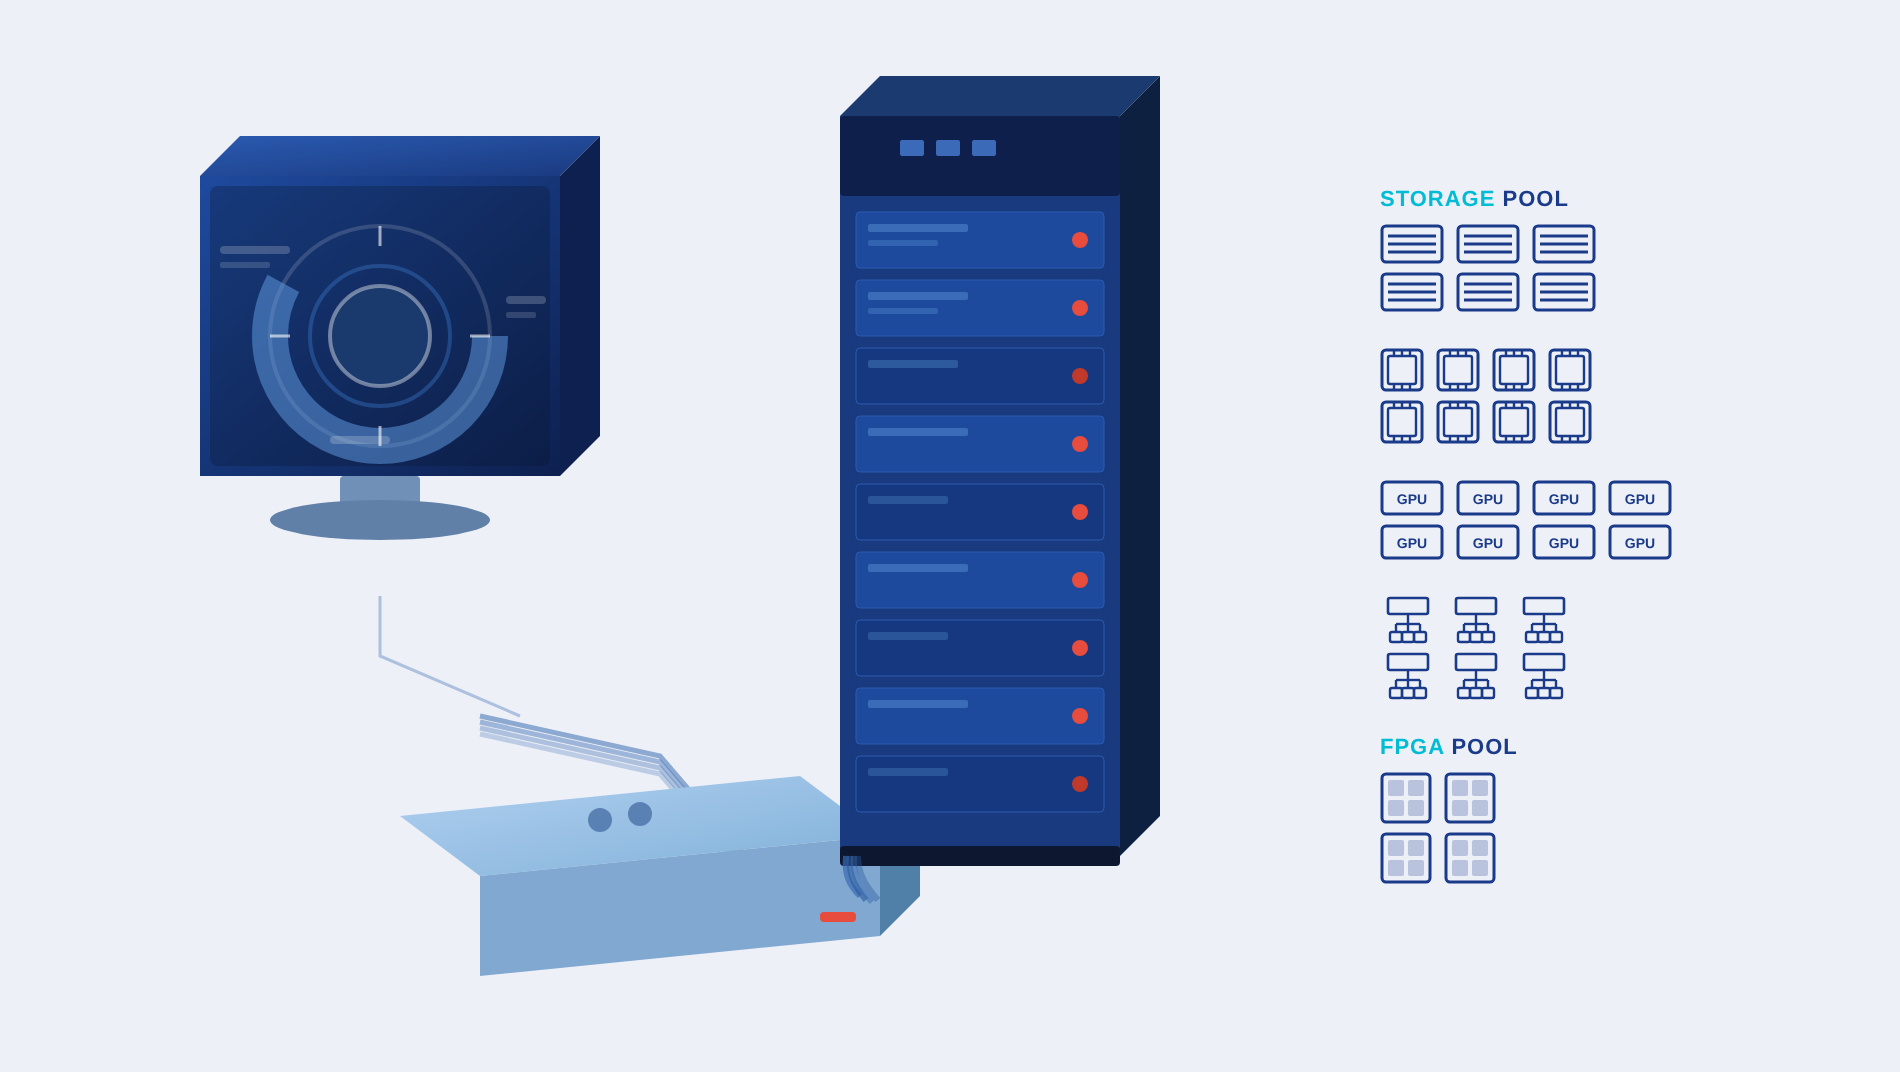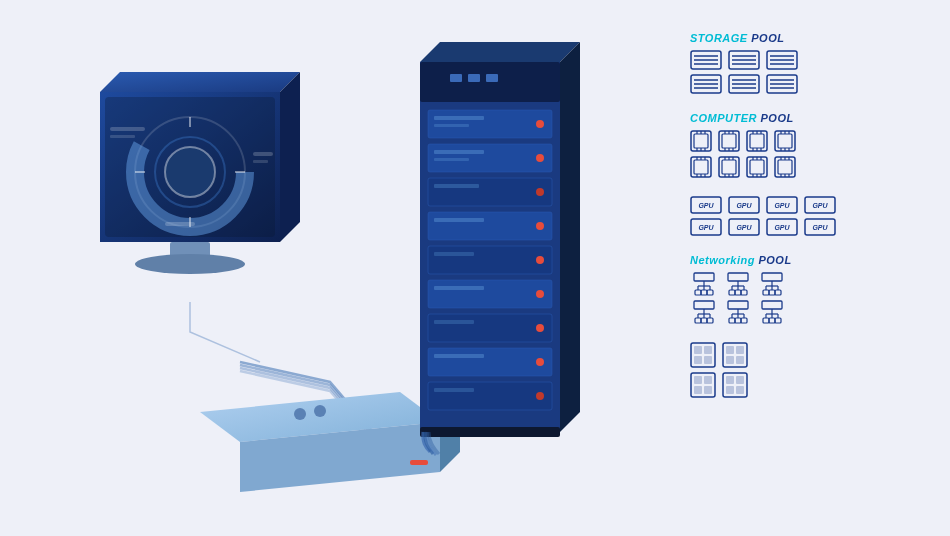--- a/index.html
+++ b/index.html
@@ -9,24 +9,23 @@
       background: #eef0f8;
       font-family: Arial, sans-serif;
       overflow: hidden;
       position: relative;
     }
 
     .main-container {
       width: 950px;
       height: 536px;
       display: flex;
-      align-items: flex-start;
+      align-items: center;
       justify-content: space-between;
-      padding: 32px 40px;
-      font-style: italic;
+      padding: 20px 40px;
     }
 
     
     .illustration {
       position: relative;
       width: 580px;
       height: 480px;
       flex-shrink: 0;
     }
 
@@ -265,23 +264,20 @@
             <rect x="1" y="1" width="30" height="18" rx="2" fill="none" stroke="#1a3a8a" stroke-width="1.5"></rect>
             <line x1="4" y1="6" x2="28" y2="6" stroke="#1a3a8a" stroke-width="1.5"></line>
             <line x1="4" y1="10" x2="28" y2="10" stroke="#1a3a8a" stroke-width="1.5"></line>
             <line x1="4" y1="14" x2="28" y2="14" stroke="#1a3a8a" stroke-width="1.5"></line>
           </svg>
         </div>
       </div>
     </div>
 
     <div class="pool-section">
-      <div class="pool-title">
-        <span class="accent">COMPUTER</span><span> POOL</span>
-      </div>
       <div class="pool-icons-grid">
         <div class="pool-icons-row">
           <svg width="22" height="22" viewBox="0 0 22 22">
             <rect x="1" y="1" width="20" height="20" rx="2" fill="none" stroke="#1a3a8a" stroke-width="1.5"></rect>
             <rect x="4" y="4" width="14" height="14" rx="1" fill="none" stroke="#1a3a8a" stroke-width="1.2"></rect>
             <line x1="7" y1="1" x2="7" y2="4" stroke="#1a3a8a" stroke-width="1.2"></line>
             <line x1="11" y1="1" x2="11" y2="4" stroke="#1a3a8a" stroke-width="1.2"></line>
             <line x1="15" y1="1" x2="15" y2="4" stroke="#1a3a8a" stroke-width="1.2"></line>
             <line x1="7" y1="18" x2="7" y2="21" stroke="#1a3a8a" stroke-width="1.2"></line>
             <line x1="11" y1="18" x2="11" y2="21" stroke="#1a3a8a" stroke-width="1.2"></line>
@@ -398,23 +394,20 @@
           </svg>
           <svg width="32" height="18" viewBox="0 0 32 18">
             <rect x="1" y="1" width="30" height="16" rx="2" fill="none" stroke="#1a3a8a" stroke-width="1.5"></rect>
             <text x="16" y="12" text-anchor="middle" font-size="7" font-weight="bold" fill="#1a3a8a" font-family="Arial">GPU</text>
           </svg>
         </div>
       </div>
     </div>
 
     <div class="pool-section">
-      <div class="pool-title">
-        <span class="accent">Networking</span><span> POOL</span>
-      </div>
       <div class="pool-icons-grid">
         <div class="pool-icons-row">
 
           <svg width="28" height="24" viewBox="0 0 28 24">
             <rect x="4" y="1" width="20" height="8" rx="1" fill="none" stroke="#1a3a8a" stroke-width="1.3"></rect>
             <line x1="14" y1="9" x2="14" y2="14" stroke="#1a3a8a" stroke-width="1.2"></line>
             <line x1="8" y1="14" x2="20" y2="14" stroke="#1a3a8a" stroke-width="1.2"></line>
             <line x1="8" y1="14" x2="8" y2="18" stroke="#1a3a8a" stroke-width="1.2"></line>
             <line x1="14" y1="14" x2="14" y2="18" stroke="#1a3a8a" stroke-width="1.2"></line>
             <line x1="20" y1="14" x2="20" y2="18" stroke="#1a3a8a" stroke-width="1.2"></line>
@@ -477,20 +470,23 @@
             <line x1="20" y1="14" x2="20" y2="18" stroke="#1a3a8a" stroke-width="1.2"></line>
             <rect x="5" y="18" width="6" height="5" rx="1" fill="none" stroke="#1a3a8a" stroke-width="1.2"></rect>
             <rect x="11" y="18" width="6" height="5" rx="1" fill="none" stroke="#1a3a8a" stroke-width="1.2"></rect>
             <rect x="17" y="18" width="6" height="5" rx="1" fill="none" stroke="#1a3a8a" stroke-width="1.2"></rect>
           </svg>
         </div>
       </div>
     </div>
 
     <div class="pool-section">
+      <div class="pool-title">
+        <span class="accent">FPGA</span><span> POOL</span>
+      </div>
       <div class="pool-icons-grid">
         <div class="pool-icons-row">
           <svg width="26" height="26" viewBox="0 0 26 26">
             <rect x="1" y="1" width="24" height="24" rx="2" fill="none" stroke="#1a3a8a" stroke-width="1.5"></rect>
             <rect x="4" y="4" width="8" height="8" rx="1" fill="#1a3a8a" opacity="0.25"></rect>
             <rect x="14" y="4" width="8" height="8" rx="1" fill="#1a3a8a" opacity="0.25"></rect>
             <rect x="4" y="14" width="8" height="8" rx="1" fill="#1a3a8a" opacity="0.25"></rect>
             <rect x="14" y="14" width="8" height="8" rx="1" fill="#1a3a8a" opacity="0.25"></rect>
           </svg>
           <svg width="26" height="26" viewBox="0 0 26 26">

